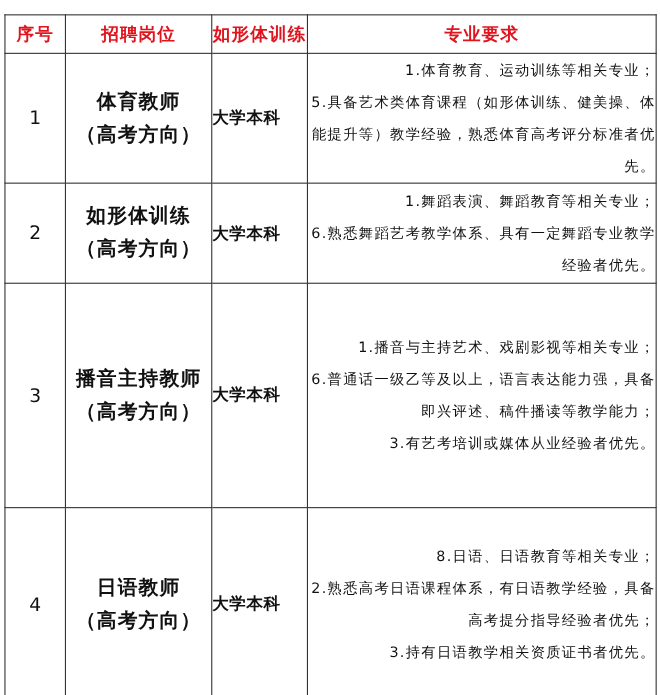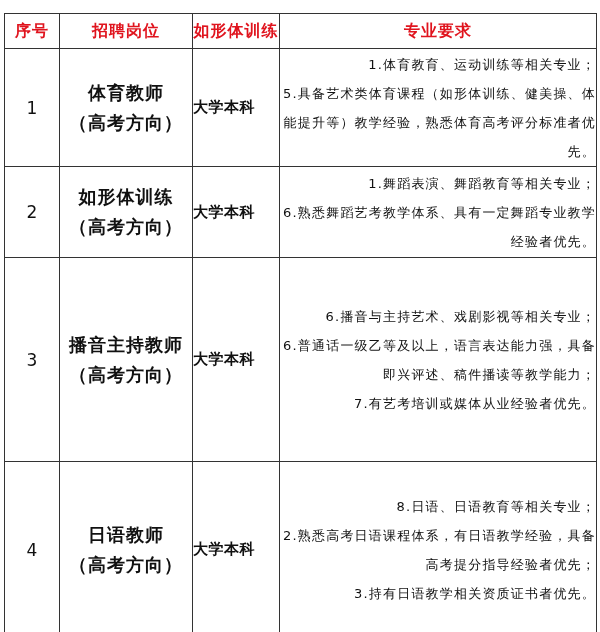--- a/index.html
+++ b/index.html
@@ -66,23 +66,23 @@
       </td>
     </tr>
     <tr style="height:204px">
       <td class="idx">3</td>
       <td class="pos">
         <div>播音主持教师</div>
         <div>（高考方向）</div>
       </td>
       <td class="edu">大学本科</td>
       <td class="req">
-        <p>6.播音与主持艺术、戏剧影视等相关专业；</p>
+        <p>1.播音与主持艺术、戏剧影视等相关专业；</p>
         <p>6.普通话一级乙等及以上，语言表达能力强，具备即兴评述、稿件播读等教学能力；</p>
-        <p>7.有艺考培训或媒体从业经验者优先。</p>
+        <p>3.有艺考培训或媒体从业经验者优先。</p>
       </td>
     </tr>
     <tr style="height:176px">
       <td class="idx">4</td>
       <td class="pos">
         <div>日语教师</div>
         <div>（高考方向）</div>
       </td>
       <td class="edu">大学本科</td>
       <td class="req">

